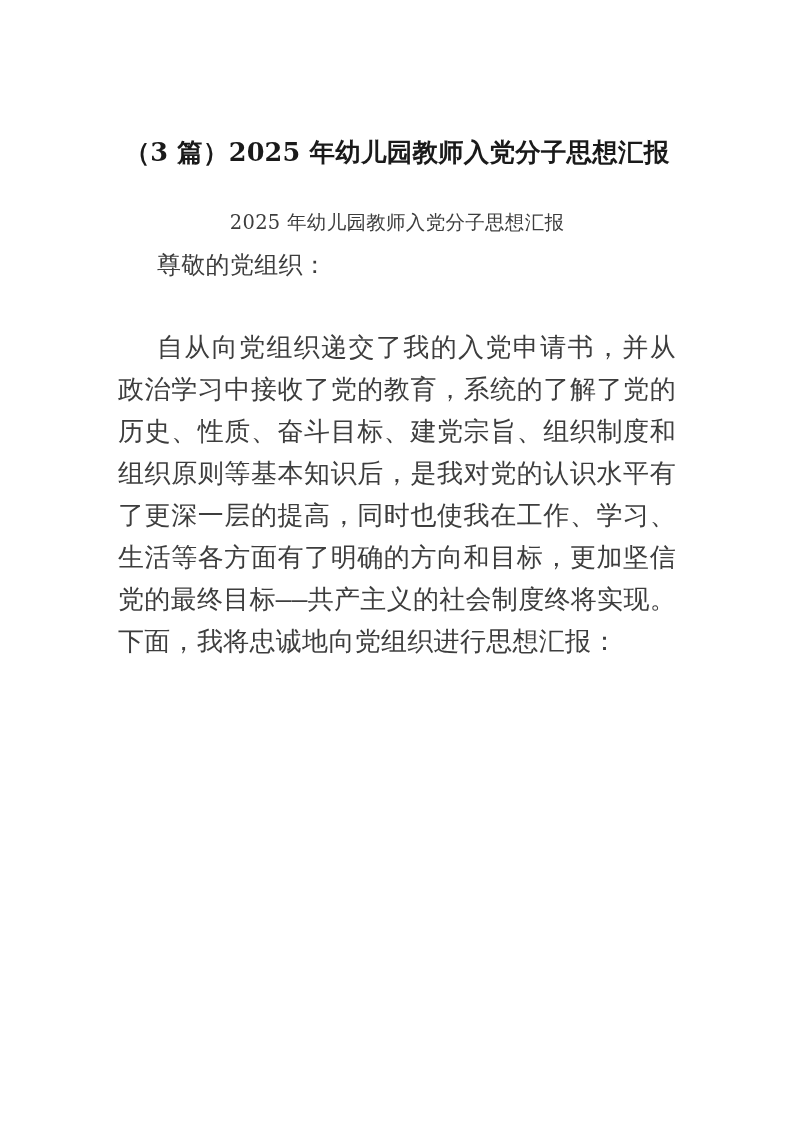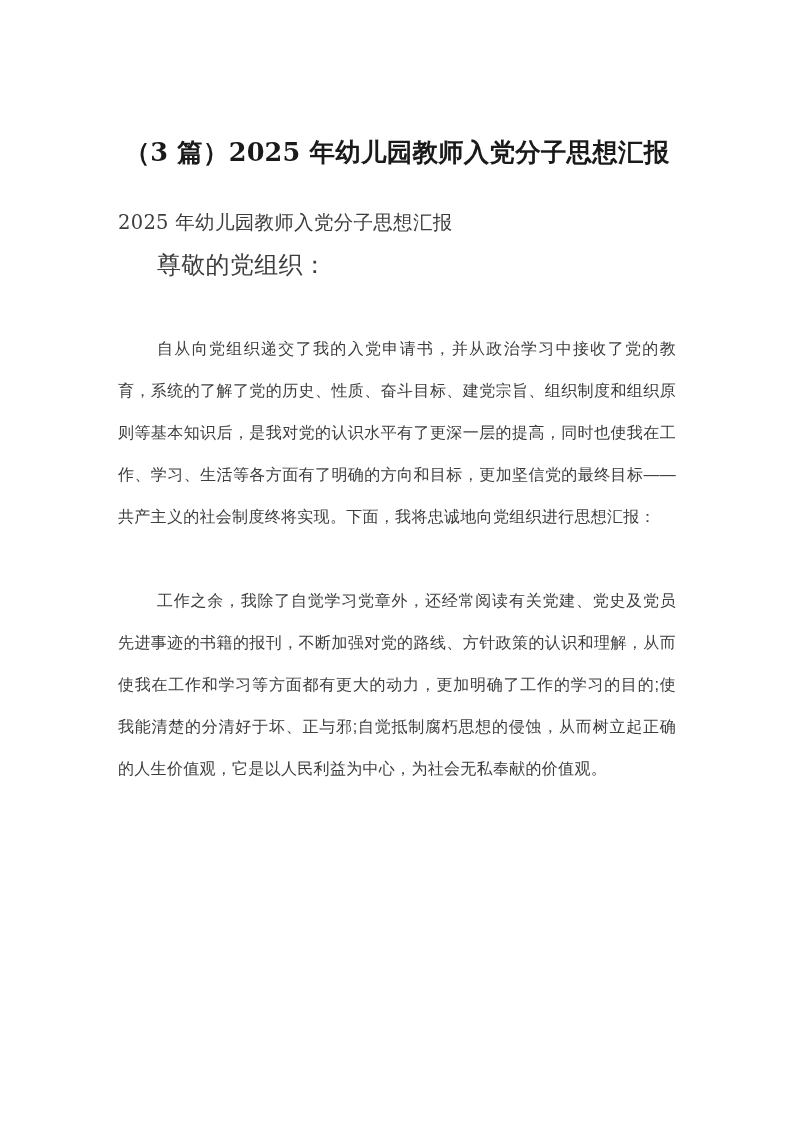--- a/index.html
+++ b/index.html
@@ -36,44 +36,44 @@
     color: #1a1a1a;
     letter-spacing: 0.2px;
     padding-top: 131px;
     font-family: "DejaVu Serif", "Liberation Serif", serif;
   }
   .subtitle-line {
     margin: 0;
     font-size: 19.5px;
     line-height: 42px;
     color: #3d3d3d;
-    text-align: left;
+    text-align: center;
     font-family: "DejaVu Serif", "Liberation Serif", serif;
     padding-top: 29px;
     letter-spacing: 0.3px;
   }
   .salutation {
     margin: 0;
     font-size: 24px;
     line-height: 42px;
     color: #3d3d3d;
     text-align: left;
     text-indent: 39px;
     font-family: "DejaVu Serif", "Liberation Serif", serif;
     letter-spacing: 0.3px;
   }
   .body-para {
     margin: 0;
-    font-size: 16px;
+    font-size: 26px;
     line-height: 42px;
     color: #3d3d3d;
     text-align: justify;
     text-justify: inter-ideograph;
     text-indent: 39px;
-    font-family: Liberation Sans, sans-serif;
+    font-family: Liberation Mono, monospace;
     letter-spacing: 0.3px;
   }
   .spacer-line {
     height: 42px;
   }
 </style>
 </head>
 <body>
 
 <div class="page">
@@ -84,16 +84,15 @@
     <p class="subtitle-line">2025 年幼儿园教师入党分子思想汇报</p>
 
     <p class="salutation">尊敬的党组织：</p>
 
     <div class="spacer-line"></div>
 
     <p class="body-para">自从向党组织递交了我的入党申请书，并从政治学习中接收了党的教育，系统的了解了党的历史、性质、奋斗目标、建党宗旨、组织制度和组织原则等基本知识后，是我对党的认识水平有了更深一层的提高，同时也使我在工作、学习、生活等各方面有了明确的方向和目标，更加坚信党的最终目标——共产主义的社会制度终将实现。下面，我将忠诚地向党组织进行思想汇报：</p>
 
     <div class="spacer-line"></div>
 
-    <p class="body-para">工作之余，我除了自觉学习党章外，还经常阅读有关党建、党史及党员先进事迹的书籍的报刊，不断加强对党的路线、方针政策的认识和理解，从而使我在工作和学习等方面都有更大的动力，更加明确了工作的学习的目的;使我能清楚的分清好于坏、正与邪;自觉抵制腐朽思想的侵蚀，从而树立起正确的人生价值观，它是以人民利益为中心，为社会无私奉献的价值观。</p>
 
   </div>
 </div>
 
 </body></html>

